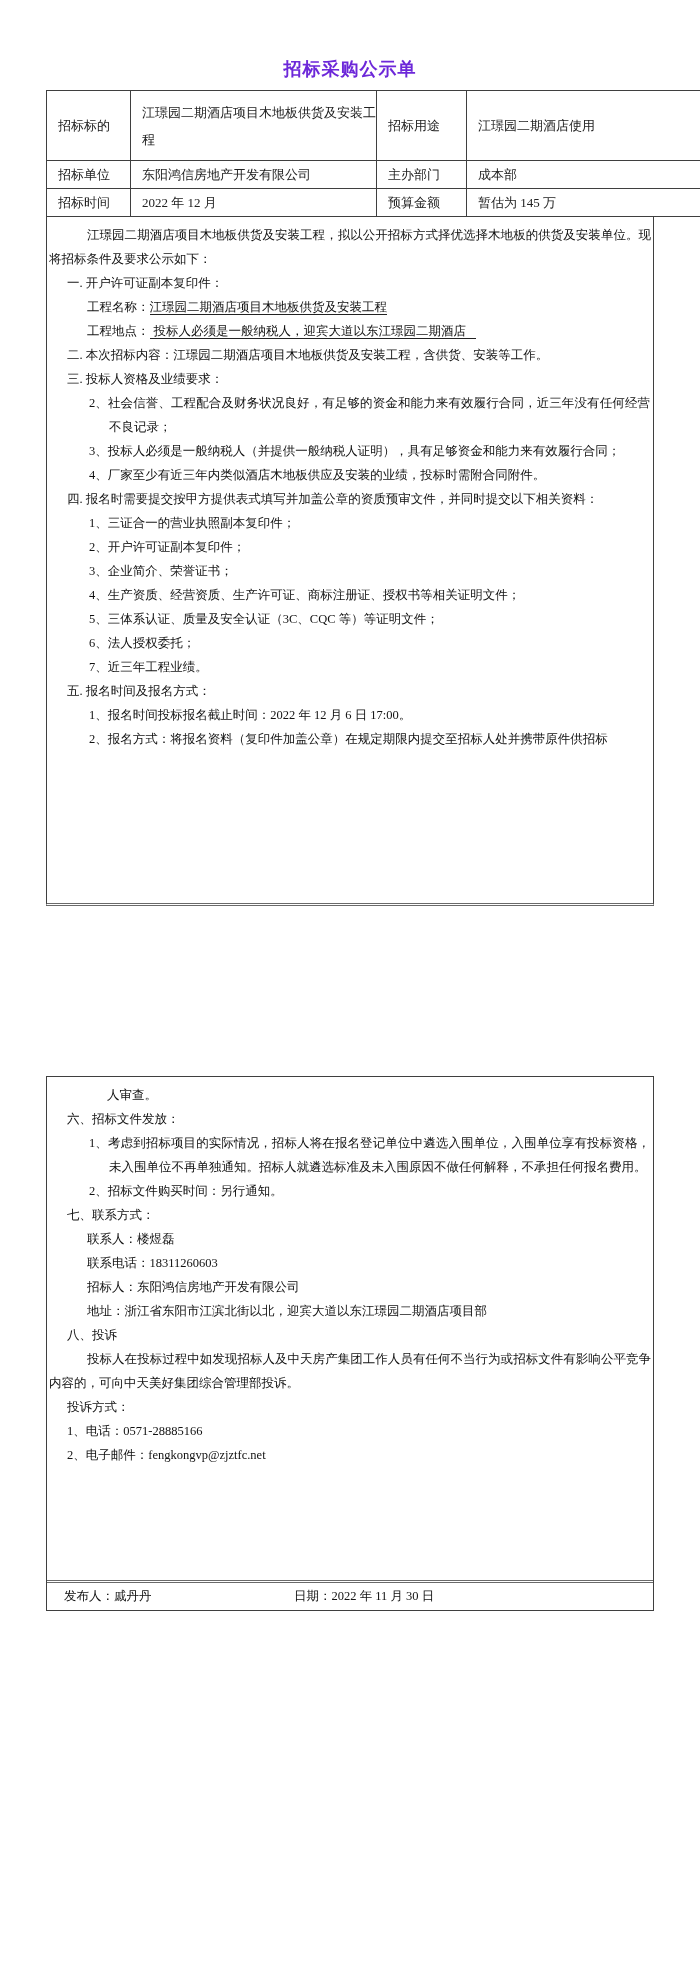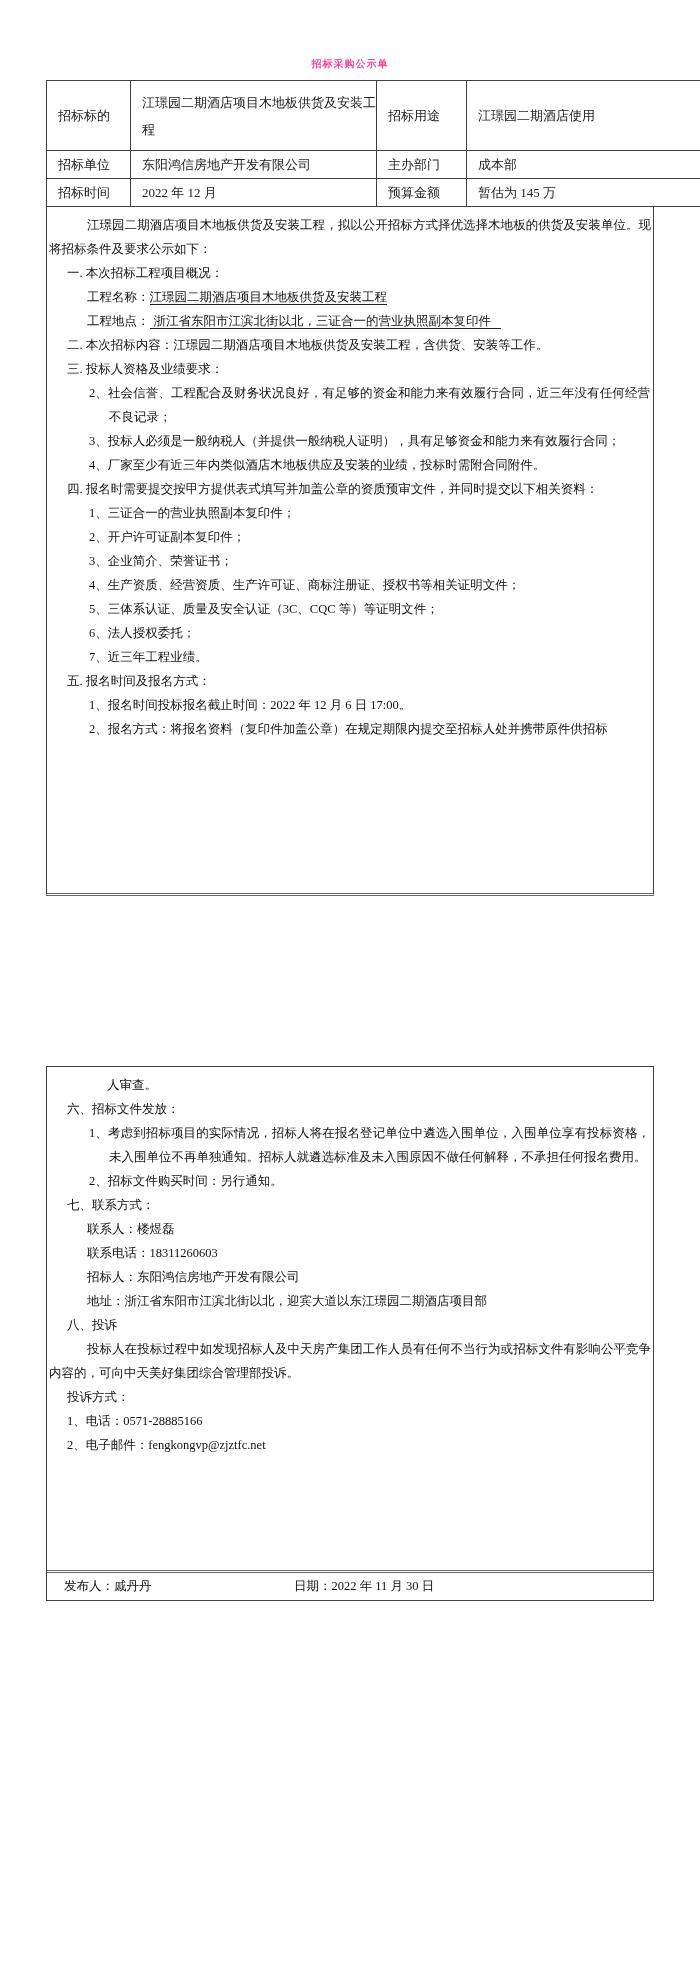--- a/index.html
+++ b/index.html
@@ -4,21 +4,21 @@
 <style>
   html,body{margin:0;padding:0;}
   body{
     width:700px;height:1979px;background:#ffffff;color:#1a1a1a;
     font-family:"Liberation Serif","DejaVu Serif",serif;
     position:relative;overflow:hidden;
   }
   .doc{position:absolute;left:46px;top:0;width:608px;}
   .title{
     margin-top:57px;margin-bottom:9px;text-align:center;
-    font-size:10px;font-weight:bold;letter-spacing:1px;color:#ec4899;
+    font-size:18px;font-weight:bold;letter-spacing:1px;color:#6d28d9;
   }
   table.info{
     border-collapse:collapse;table-layout:fixed;width:608px;font-size:13px;color:#222;
   }
   table.info td{
     border:1px solid #3f3f3f;padding:0 0 0 11px;vertical-align:middle;
     line-height:27px;overflow:hidden;
   }
   td.c1{width:72px;}  td.c2{width:234px;} td.c3{width:78px;} td.c4{width:224px;}
   tr.r1 td{height:69px;}
@@ -74,23 +74,23 @@
       <td class="c2">2022 年 12 月</td>
       <td class="c3">预算金额</td>
       <td class="c4">暂估为 145 万</td>
     </tr>
   </tbody>
     </table>
 
   <div class="box1">
     <p class="ln para">江璟园二期酒店项目木地板供货及安装工程，拟以公开招标方式择优选择木地板的供货及安装单位。现将招标条件及要求公示如下：</p>
 
-    <div class="ln h">一. 本次招标工程项目概况：</div>
+    <div class="ln h">一. 开户许可证副本复印件：</div>
     <div class="ln lv2"><span>工程名称：</span><span class="u">江璟园二期酒店项目木地板供货及安装工程</span></div>
-    <div class="ln lv2"><span>工程地点：</span><span class="u u-pad">浙江省东阳市江滨北街以北，三证合一的营业执照副本复印件</span></div>
+    <div class="ln lv2"><span>工程地点：</span><span class="u u-pad">投标人必须是一般纳税人，迎宾大道以东江璟园二期酒店</span></div>
 
     <div class="ln h">二. 本次招标内容：江璟园二期酒店项目木地板供货及安装工程，含供货、安装等工作。</div>
 
     <div class="ln h">三. 投标人资格及业绩要求：</div>
     <div class="ln item">2、社会信誉、工程配合及财务状况良好，有足够的资金和能力来有效履行合同，近三年没有任何经营不良记录；</div>
     <div class="ln item">3、投标人必须是一般纳税人（并提供一般纳税人证明），具有足够资金和能力来有效履行合同；</div>
     <div class="ln item">4、厂家至少有近三年内类似酒店木地板供应及安装的业绩，投标时需附合同附件。</div>
 
     <div class="ln h">四. 报名时需要提交按甲方提供表式填写并加盖公章的资质预审文件，并同时提交以下相关资料：</div>
     <div class="ln item">1、三证合一的营业执照副本复印件；</div>

